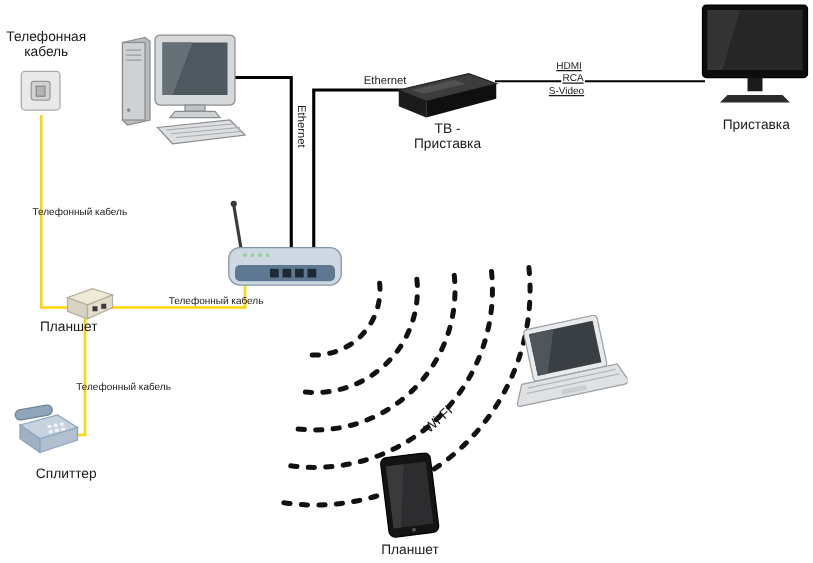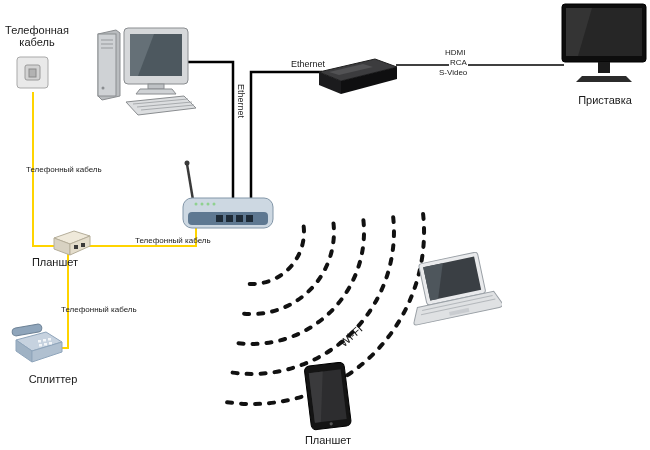--- a/index.html
+++ b/index.html
@@ -3,21 +3,21 @@
 <meta charset="utf-8">
 <style>
   * { margin:0; padding:0; box-sizing:border-box; }
   html,body { background:#fff; }
   body { font-family:"Liberation Sans", sans-serif; }
   .canvas { position:relative; width:650px; height:450px; background:#fff; overflow:hidden; }
   .wires { position:absolute; left:0; top:0; z-index:1; }
   .icon { position:absolute; z-index:2; }
   .nlabel { position:absolute; z-index:3; font-size:11px; color:#1a1a1a; text-align:center; line-height:12px; }
   .elabel { position:absolute; z-index:3; font-size:8px; color:#1a1a1a; line-height:9px; white-space:nowrap;padding-left:23px; }
-  .wbg { background:#fff; padding:0 1px; }
+  .wbg { background:#fff; padding:0 1px;text-decoration:underline; }
   .vert { writing-mode:vertical-rl; font-size:9px; }
   .ethlabel { font-size:9px; }
   .wifilabel { position:absolute; z-index:3; font-size:11px; color:#111; transform:rotate(-42deg); }
 </style>
 </head>
 <body>
 
 <div class="canvas">
 
   <svg class="wires" width="650" height="450">
@@ -141,20 +141,24 @@
       <circle cx="28" cy="62" r="1.6" fill="#555"></circle>
     </g>
   </svg>
 
   <div class="nlabel" style="left:0;top:24px;width:74px">
     <div>Телефонная</div>
     <div>кабель</div>
   </div>
 
 
+  <div class="nlabel" style="left:322px;top:97px;width:72px">
+    <div>ТВ -</div>
+    <div>Приставка</div>
+  </div>
 
   <div class="nlabel" style="left:570px;top:94px;width:70px">Приставка</div>
 
   <div class="nlabel" style="left:26px;top:256px;width:58px">Планшет</div>
 
   <div class="nlabel" style="left:26px;top:373px;width:54px">Сплиттер</div>
 
 
 
   <div class="nlabel" style="left:300px;top:434px;width:56px">Планшет</div>

